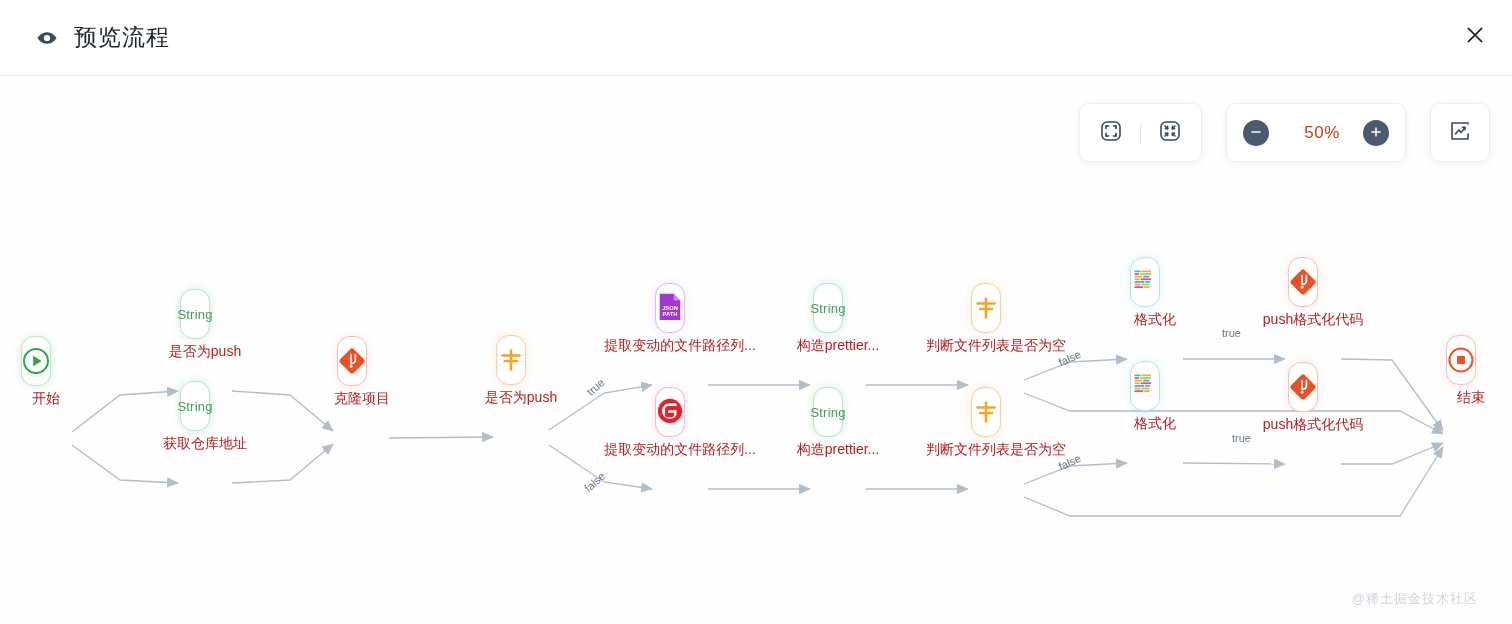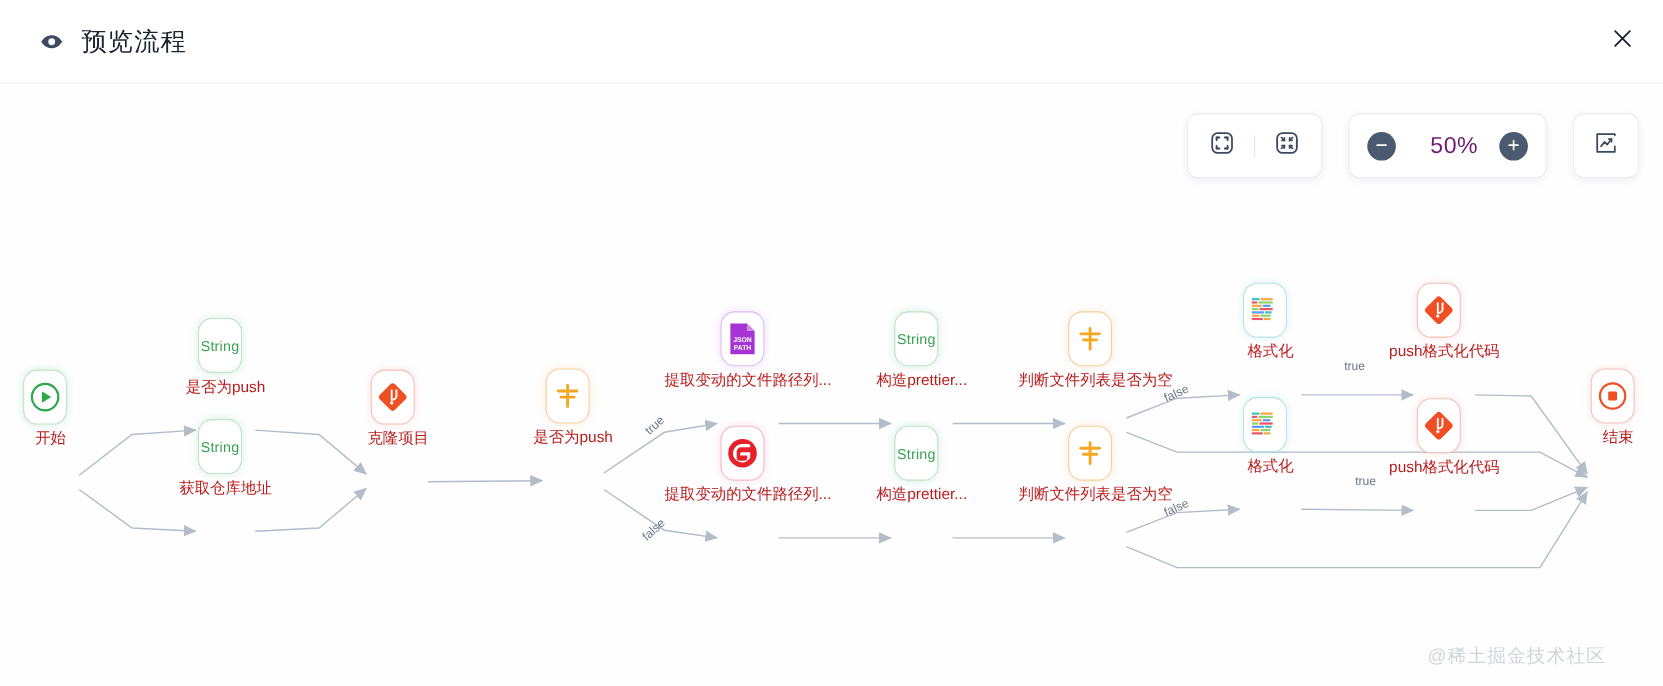--- a/index.html
+++ b/index.html
@@ -66,33 +66,33 @@
   .tb-sep { width: 1px; height: 20px; background: #dfe3ea; }
   .zoom-circle {
     width: 26px; height: 26px; border-radius: 50%;
     background: #4a5a70; color: #fff;
     display: flex; align-items: center; justify-content: center;
     cursor: pointer; font-size: 18px; line-height: 1; font-weight: 400;
     user-select: none;
   }
   .zoom-circle svg { width: 14px; height: 14px; }
   .zoom-value {
-    font-size: 21px; color: #701a75; min-width: 54px; text-align: center;
+    font-size: 17px; color: #c2410c; min-width: 54px; text-align: center;
     letter-spacing: .5px;
     margin-left: 12px;
   }
 
   
   .flow { position: absolute; left: 0; top: 0; width: 1512px; height: 547px; }
   .edges { position: absolute; left: 0; top: 0; width: 1512px; height: 547px; }
 
   .node { position: absolute; width: 0; height: 0; }
   .node-box {
     position: absolute; left: -25px; top: -25px;
-    width: 40px; height: 50px;
+    width: 30px; height: 50px;
     border-radius: 13px;
     background: #ffffff;
     display: flex; align-items: center; justify-content: center;
     cursor: pointer;
   }
   .node-label {
     position: absolute; top: 29px; left: 50%;
     transform: translateX(-50%);
     white-space: nowrap;
     font-size: 14px; color: #b91c1c;
@@ -120,22 +120,22 @@
   .ic-fmt   { width: 32px; height: 30px; }
 
   .edge-label {
     position: absolute; font-size: 11px; color: #6b7686;
     white-space: nowrap; transform-origin: center;
     pointer-events: none;
   }
 
   
   .watermark {
-    position: absolute; right: 52px; bottom: 16px;
-    font-size: 17px; color: #cfd4db; letter-spacing: 1px;
+    position: absolute; right: 34px; bottom: 16px;
+    font-size: 13px; color: #cfd4db; letter-spacing: 1px;
     user-select: none;
   }
 </style>
 </head>
 <body>
 
 <div class="header">
   <div class="header-left">
     <span class="eye-icon">
       <svg viewBox="0 0 24 24" fill="none">

